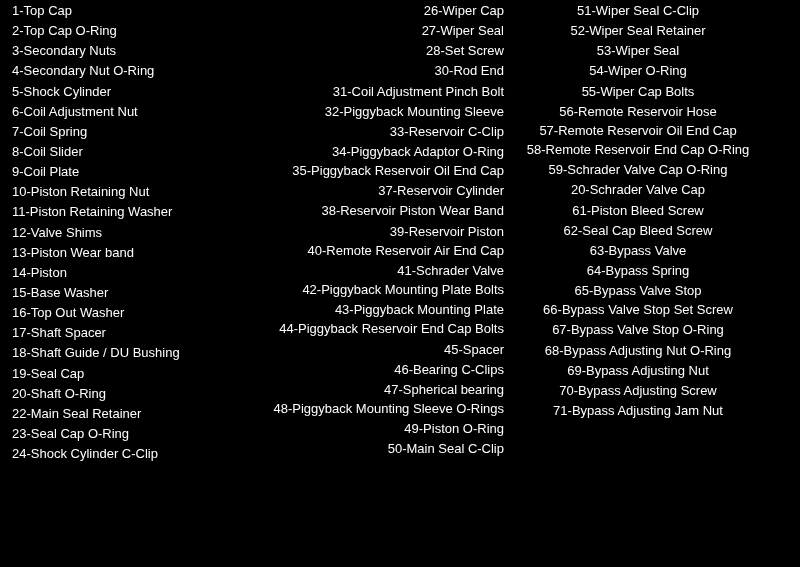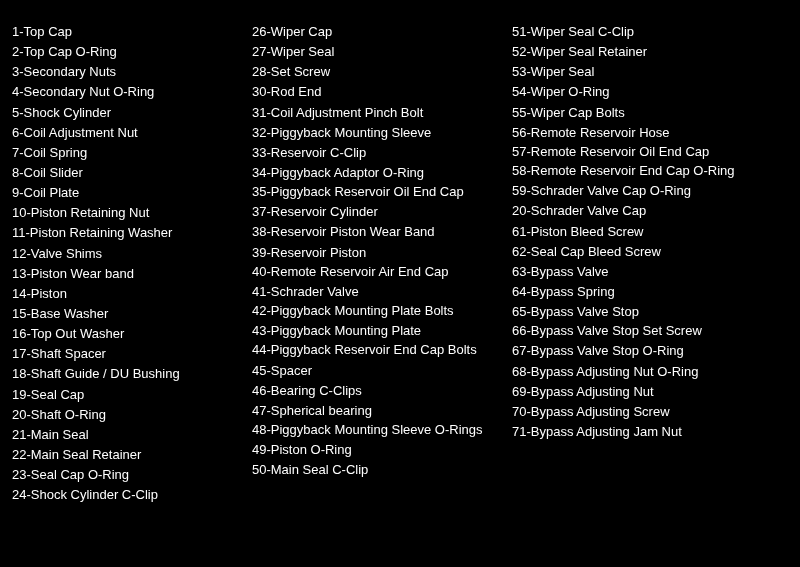--- a/index.html
+++ b/index.html
@@ -13,38 +13,40 @@
       font-family: Arial, sans-serif;
       font-size: 13px;
       width: 800px;
       height: 567px;
       overflow: hidden;
     }
     .page-container {
       display: flex;
       width: 800px;
       height: 567px;
-      padding: 22px 8px;
+      padding: 1px 8px;
     }
     .column {
       display: flex;
       flex-direction: column;
       padding: 0 4px;
     }
     .column-1 {
       width: 240px;
       flex-shrink: 0;
     }
     .column-2 {
       width: 260px;
       flex-shrink: 0;
+      text-align: right;
     }
     .column-3 {
       width: 260px;
       flex-shrink: 0;
+      text-align: center;
     }
     .list-item {
       line-height: 1.55;
       white-space: nowrap;
     }
     .list-item.wrap {
       white-space: normal;
       line-height: 1.4;
       margin-bottom: 1px;
     }
@@ -67,21 +69,20 @@
       <div class="list-item">11-Piston Retaining Washer</div>
       <div class="list-item">12-Valve Shims</div>
       <div class="list-item">13-Piston Wear band</div>
       <div class="list-item">14-Piston</div>
       <div class="list-item">15-Base Washer</div>
       <div class="list-item">16-Top Out Washer</div>
       <div class="list-item">17-Shaft Spacer</div>
       <div class="list-item">18-Shaft Guide / DU Bushing</div>
       <div class="list-item">19-Seal Cap</div>
       <div class="list-item">20-Shaft O-Ring</div>
-      <div class="list-item">21-Main Seal</div>
       <div class="list-item">22-Main Seal Retainer</div>
       <div class="list-item">23-Seal Cap O-Ring</div>
       <div class="list-item">24-Shock Cylinder C-Clip</div>
     </div>
   <div class="column column-2" id="col2-container">
       <div class="list-item">26-Wiper Cap</div>
       <div class="list-item">27-Wiper Seal</div>
       <div class="list-item">28-Set Screw</div>
       <div class="list-item">30-Rod End</div>
       <div class="list-item">31-Coil Adjustment Pinch Bolt</div>

